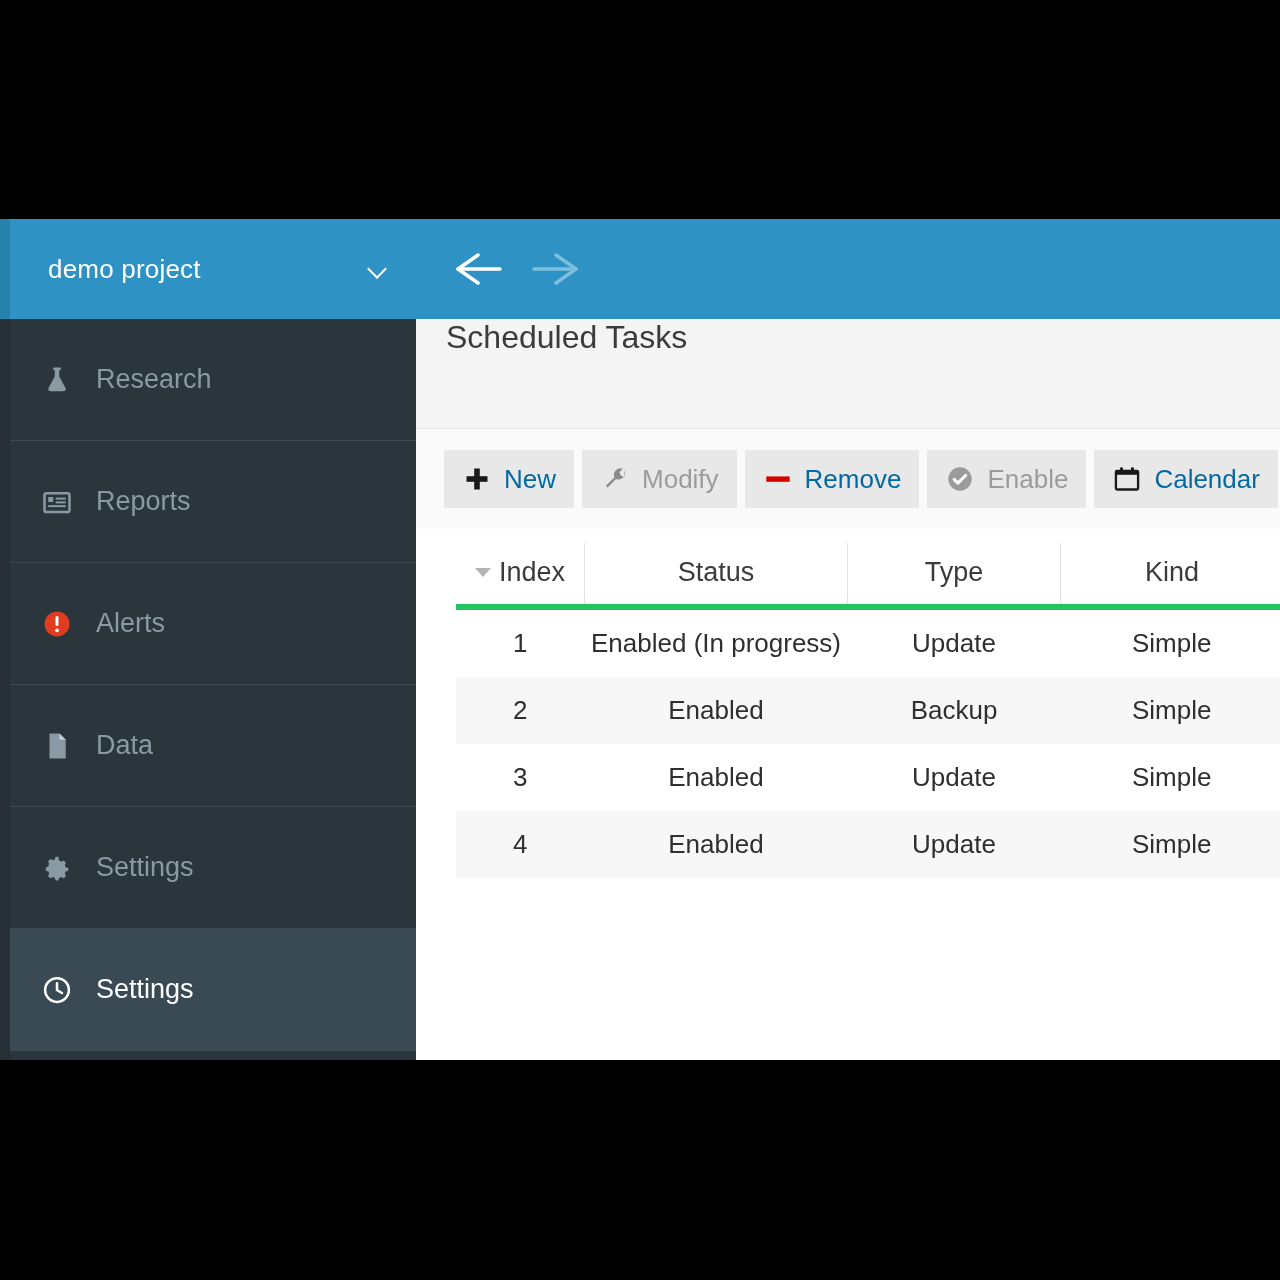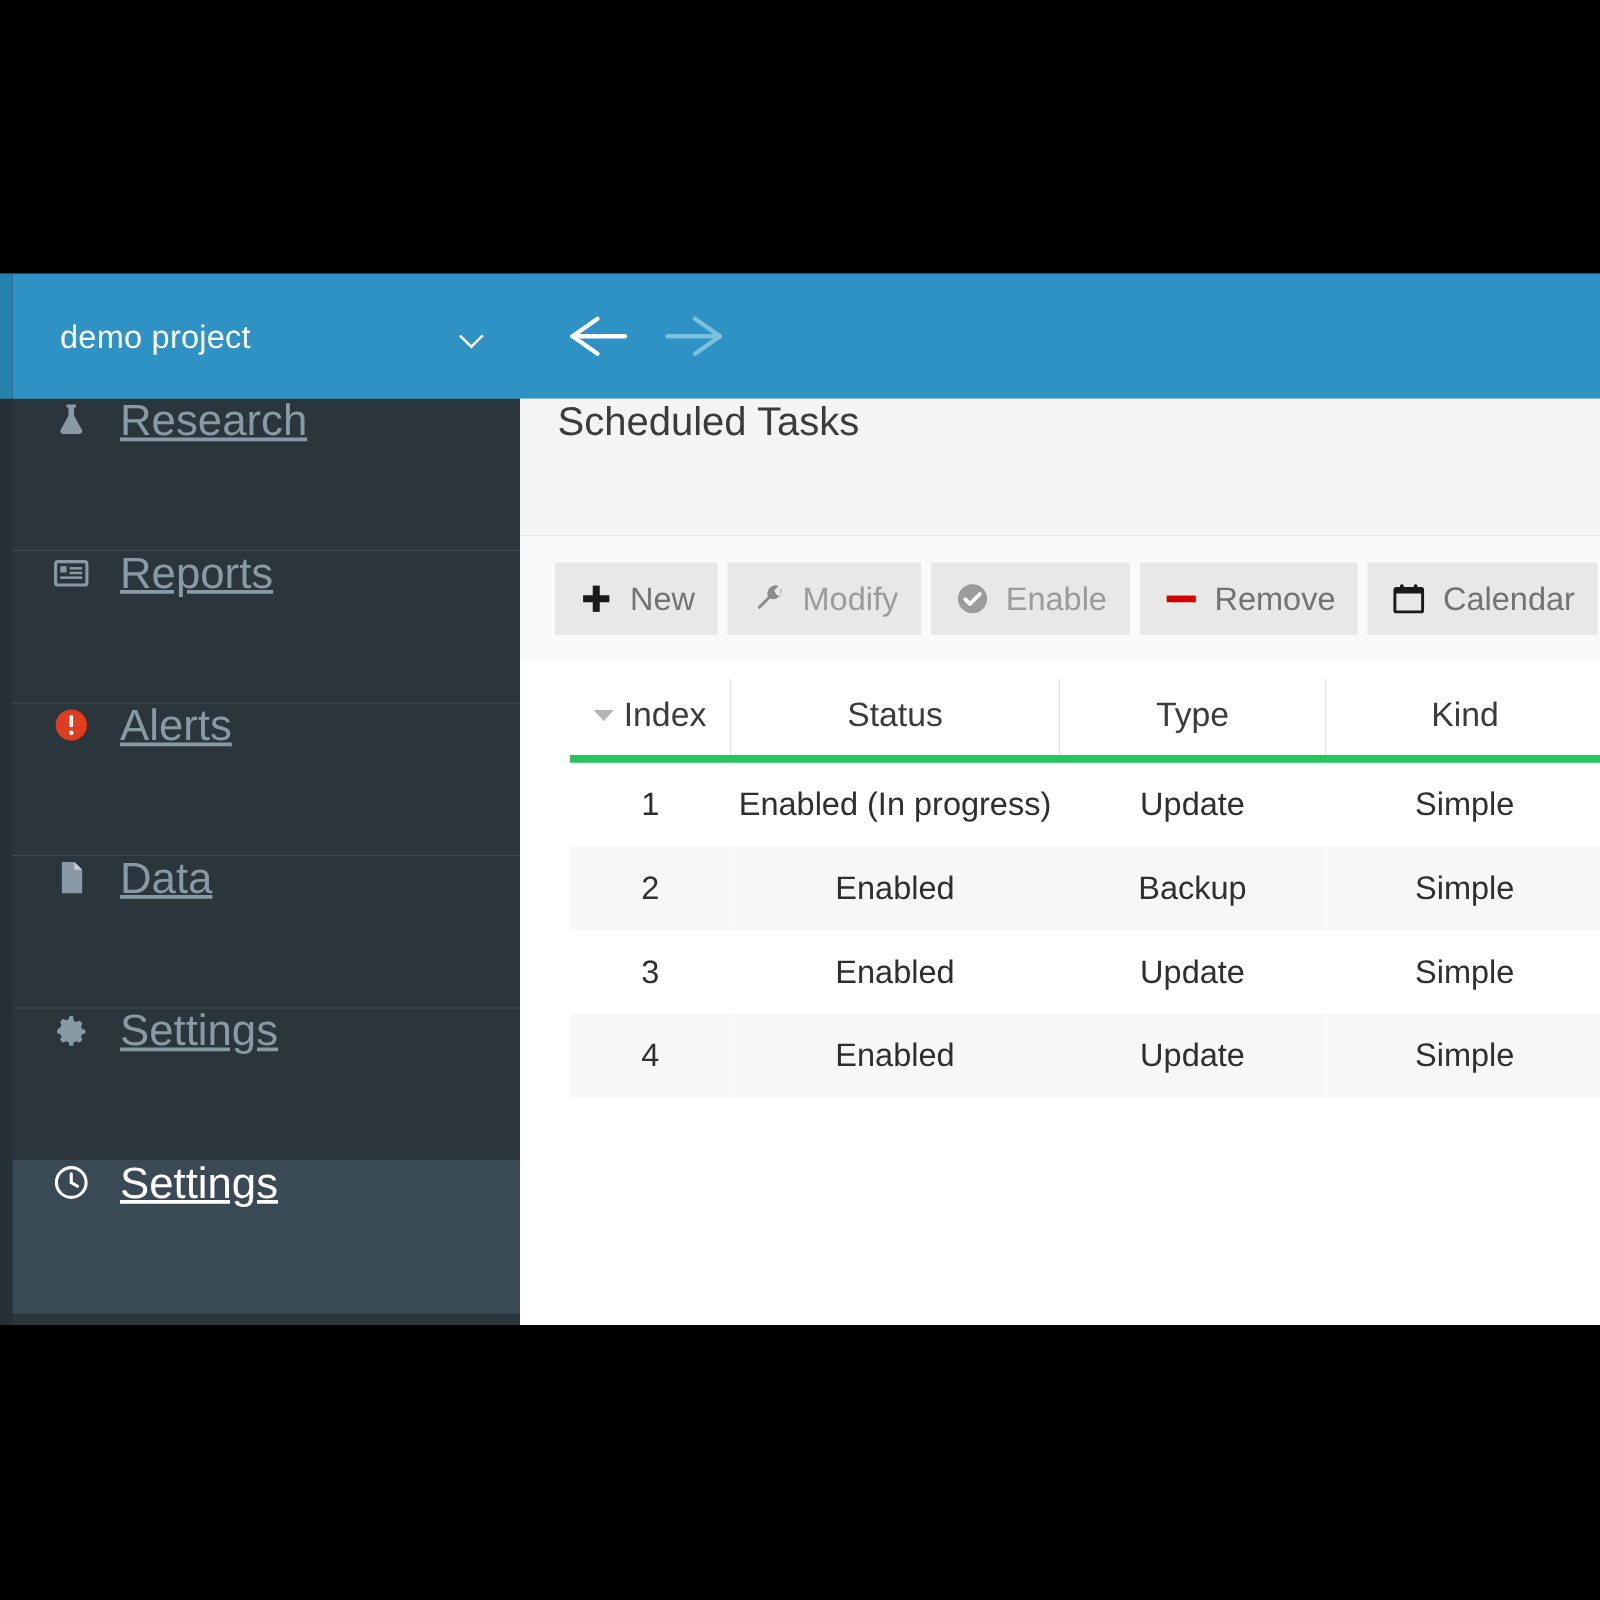--- a/index.html
+++ b/index.html
@@ -86,27 +86,27 @@
     width: 12px;
     height: 12px;
     border-right: 2px solid #ffffff;
     border-bottom: 2px solid #ffffff;
     transform: rotate(45deg);
   }
   .nav-item {
     position: relative;
     height: 122px;
     display: flex;
+    align-items: center;
     padding-left: 40px;
     box-sizing: border-box;
     border-bottom: 1px solid #3d4a52;
     color: #8a9aa4;
-    font-size: 35px;
+    font-size: 27px;
     background: #2b353c;
-    text-decoration: underline;
   }
   .nav-item.active {
     background: #3a4a55;
     color: #ffffff;
   }
   .nav-item .nav-icon {
     width: 34px;
     height: 34px;
     flex: 0 0 34px;
     margin-right: 22px;
@@ -170,21 +170,21 @@
     gap: 8px;
   }
   .tb-btn {
     height: 58px;
     background: #e8e8e8;
     border: none;
     display: flex;
     align-items: center;
     padding: 0 18px;
     font-size: 26px;
-    color: #737373;
+    color: #0369a1;
     font-family: "Liberation Sans", sans-serif;
     cursor: pointer;
     gap: 12px;
   }
   .tb-btn.disabled {
     color: #9b9b9b;
     cursor: default;
   }
   .tb-icon {
     width: 30px;
@@ -359,37 +359,37 @@
 
         <div class="tb-btn disabled">
           <span class="tb-icon">
             <svg width="28" height="28" viewBox="0 0 24 24">
               <path d="M20.2 4.6a5.6 5.6 0 01-7.3 7.3L5.6 19.2l-1.4-1.4 7.3-7.3a5.6 5.6 0 017.3-7.3l-3.1 3.1 1.4 2.8 2.8 1.4z" fill="#8b8b8b"></path>
             </svg>
           </span>
           <span>Modify</span>
         </div>
 
+        <div class="tb-btn">
+          <span class="tb-icon">
+            <svg width="28" height="28" viewBox="0 0 24 24">
+              <rect x="2" y="9.8" width="20" height="4.6" fill="#d60000"></rect>
+            </svg>
+          </span>
+          <span>Remove</span>
+        </div>
+
         <div class="tb-btn disabled">
           <span class="tb-icon">
             <svg width="28" height="28" viewBox="0 0 24 24">
               <circle cx="12" cy="12" r="10" fill="#9b9b9b"></circle>
               <path d="M7 12.3l3.2 3.2L17 8.8" fill="none" stroke="#ffffff" stroke-width="2.6" stroke-linecap="round" stroke-linejoin="round"></path>
             </svg>
           </span>
           <span>Enable</span>
-        </div>
-
-        <div class="tb-btn">
-          <span class="tb-icon">
-            <svg width="28" height="28" viewBox="0 0 24 24">
-              <rect x="2" y="9.8" width="20" height="4.6" fill="#d60000"></rect>
-            </svg>
-          </span>
-          <span>Remove</span>
         </div>
 
         <div class="tb-btn">
           <span class="tb-icon">
             <svg width="28" height="28" viewBox="0 0 24 24">
               <rect x="2.5" y="5" width="19" height="16" rx="1" fill="none" stroke="#1a1a1a" stroke-width="2"></rect>
               <rect x="2.5" y="5" width="19" height="3.4" fill="#1a1a1a"></rect>
               <rect x="6" y="2" width="2.6" height="4.5" rx="1.2" fill="#1a1a1a"></rect>
               <rect x="15.4" y="2" width="2.6" height="4.5" rx="1.2" fill="#1a1a1a"></rect>
             </svg>

